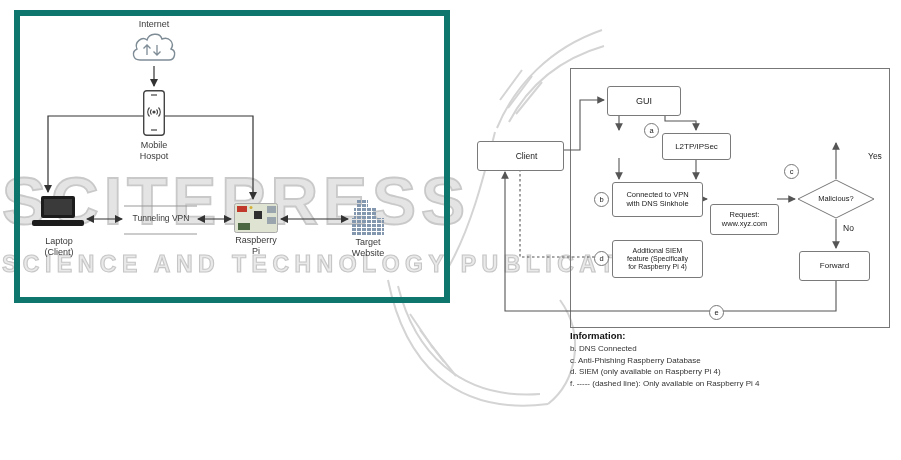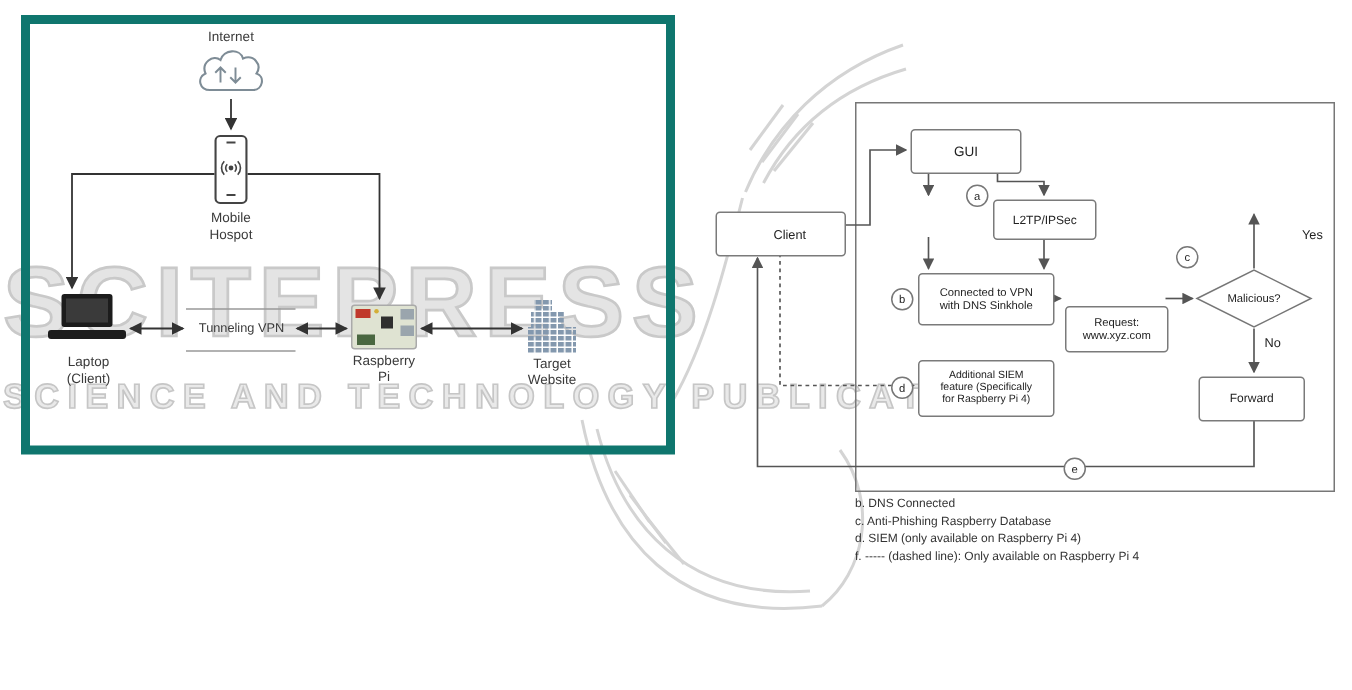--- a/index.html
+++ b/index.html
@@ -168,19 +168,20 @@
   <div class="fc-branch" style="left:868px;top:151px;">Yes</div>
   <div class="fc-branch" style="left:843px;top:223px;">No</div>
 
   <div class="fc-circle" style="left:644px;top:123px;">a</div>
   <div class="fc-circle" style="left:594px;top:192px;">b</div>
   <div class="fc-circle" style="left:784px;top:164px;">c</div>
   <div class="fc-circle" style="left:594px;top:251px;">d</div>
   <div class="fc-circle" style="left:709px;top:305px;">e</div>
 
   <div class="abs info">
+    <div class="info-title">Information:</div>
     <div class="info-item">b. DNS Connected</div>
     <div class="info-item">c. Anti-Phishing Raspberry Database</div>
     <div class="info-item">d. SIEM (only available on Raspberry Pi 4)</div>
     <div class="info-item">f. ----- (dashed line): Only available on Raspberry Pi 4</div>
   </div>
 
 </div>
 
 </body></html>

